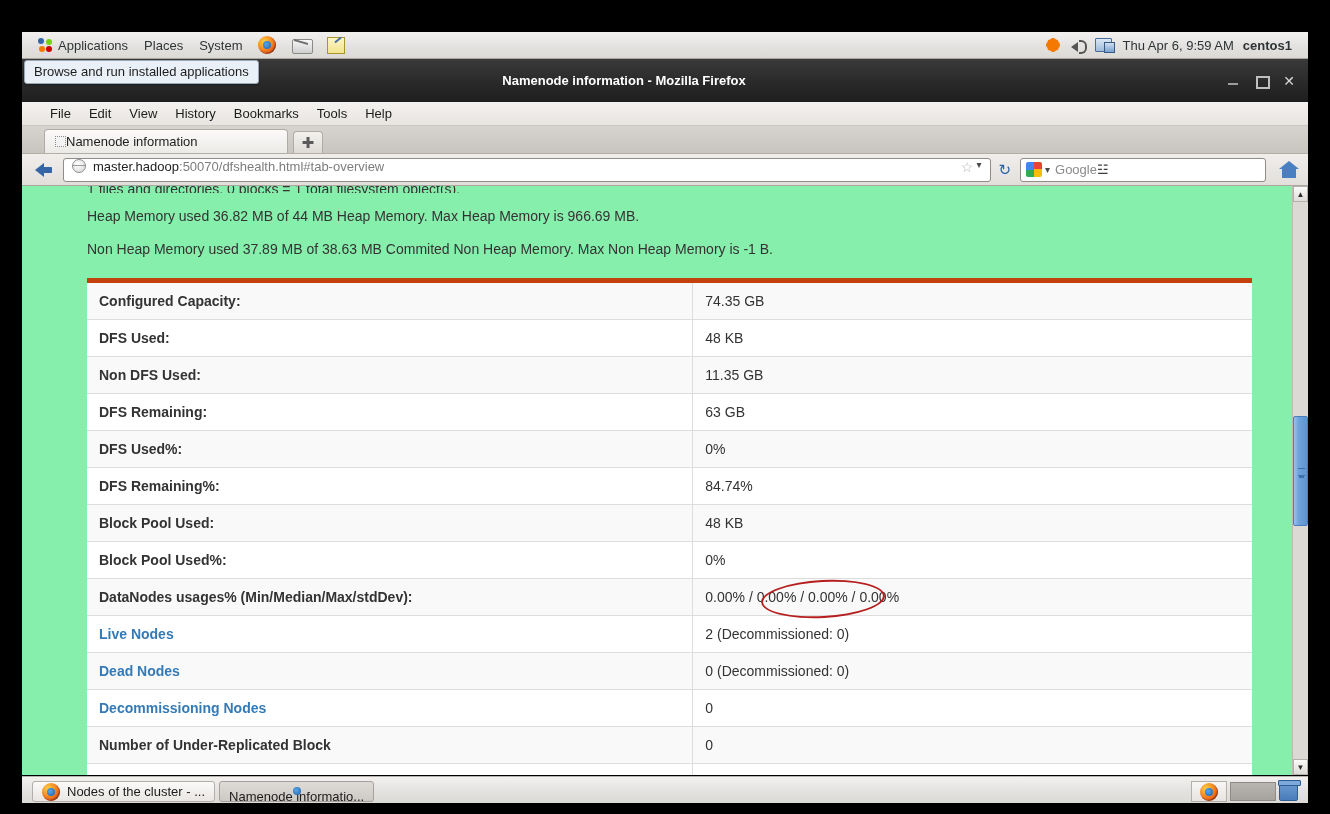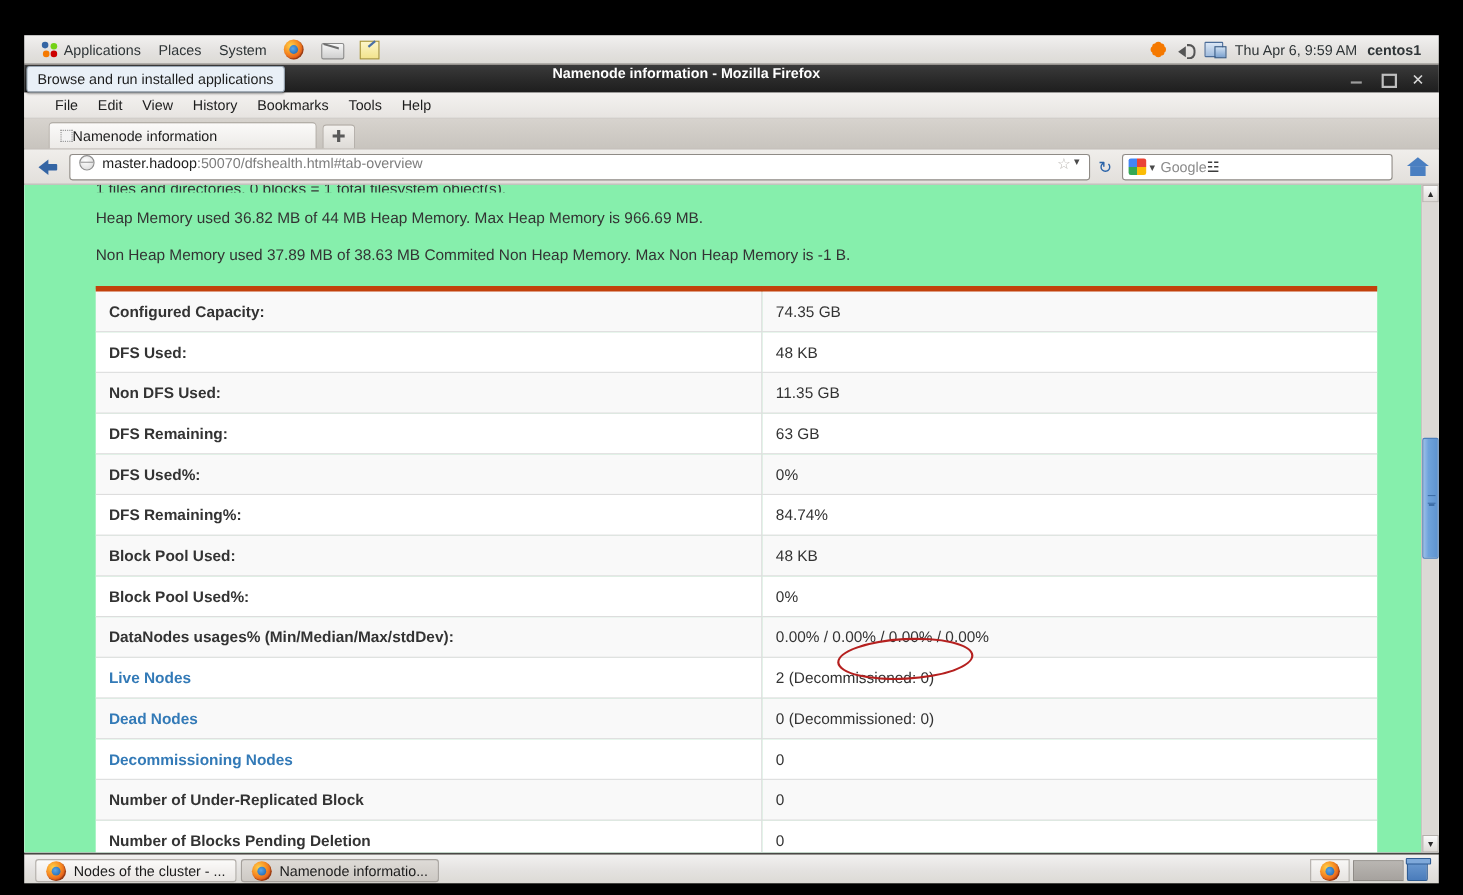--- a/index.html
+++ b/index.html
@@ -129,24 +129,24 @@
   }
 
   
   #ff-window {
     position: absolute; left: 22px; top: 59px;
     width: 1286px; height: 716px;
     background: #e8e6e3;
     display: flex; flex-direction: column;
   }
   #titlebar {
-    height: 25px;
+    height: 43px;
     background: linear-gradient(to bottom, #3a3a3a 0%, #2b2b2b 50%, #1e1e1e 100%);
     color: #ffffff;
-    display: flex; position: relative;
+    display: flex; align-items: center; position: relative;
     font-size: 13px; font-weight: bold;
   }
   #titlebar .title {
     flex: 1; text-align: center;
   }
   .winbtns { display:flex; align-items:center; gap:14px; padding-right: 12px; }
   .winbtn { width: 14px; height: 14px; position: relative; cursor: default; color:#cfcfcf;}
   .winbtn.min::after{ content:""; position:absolute; left:2px; bottom:3px; width:10px;height:2px;background:#9d9d9d;}
   .winbtn.max::after{ content:""; position:absolute; left:2px; top:2px; width:10px;height:9px;border:2px solid #bfbfbf;}
   .winbtn.close{ font-size: 14px; line-height:14px; text-align:center; color:#d8d8d8; font-weight:normal;}
@@ -374,20 +374,21 @@
     background: linear-gradient(to bottom, #fbfaf9, #e9e6e3);
     border: 1px solid #b3afaa; border-radius: 3px;
     display: flex; align-items: center; gap: 7px;
     padding: 0 9px;
     font-size: 13px; color: #1b1b1b;
     white-space: nowrap;
   }
   .task.active {
     background: linear-gradient(to bottom, #dedbd7, #cdc9c4);
     border-color: #a5a19c;
+    flex-direction: column;
   }
   .taskbar-spacer { flex: 1; }
   .tray-right { display: flex; align-items: center; gap: 3px; padding-right: 6px; }
   .tray-box {
     width: 36px; height: 21px;
     background: linear-gradient(to bottom, #f8f7f6, #e6e3e0);
     border: 1px solid #b3afaa;
     display: flex; align-items: center; justify-content: center;
   }
   .tray-gray {

